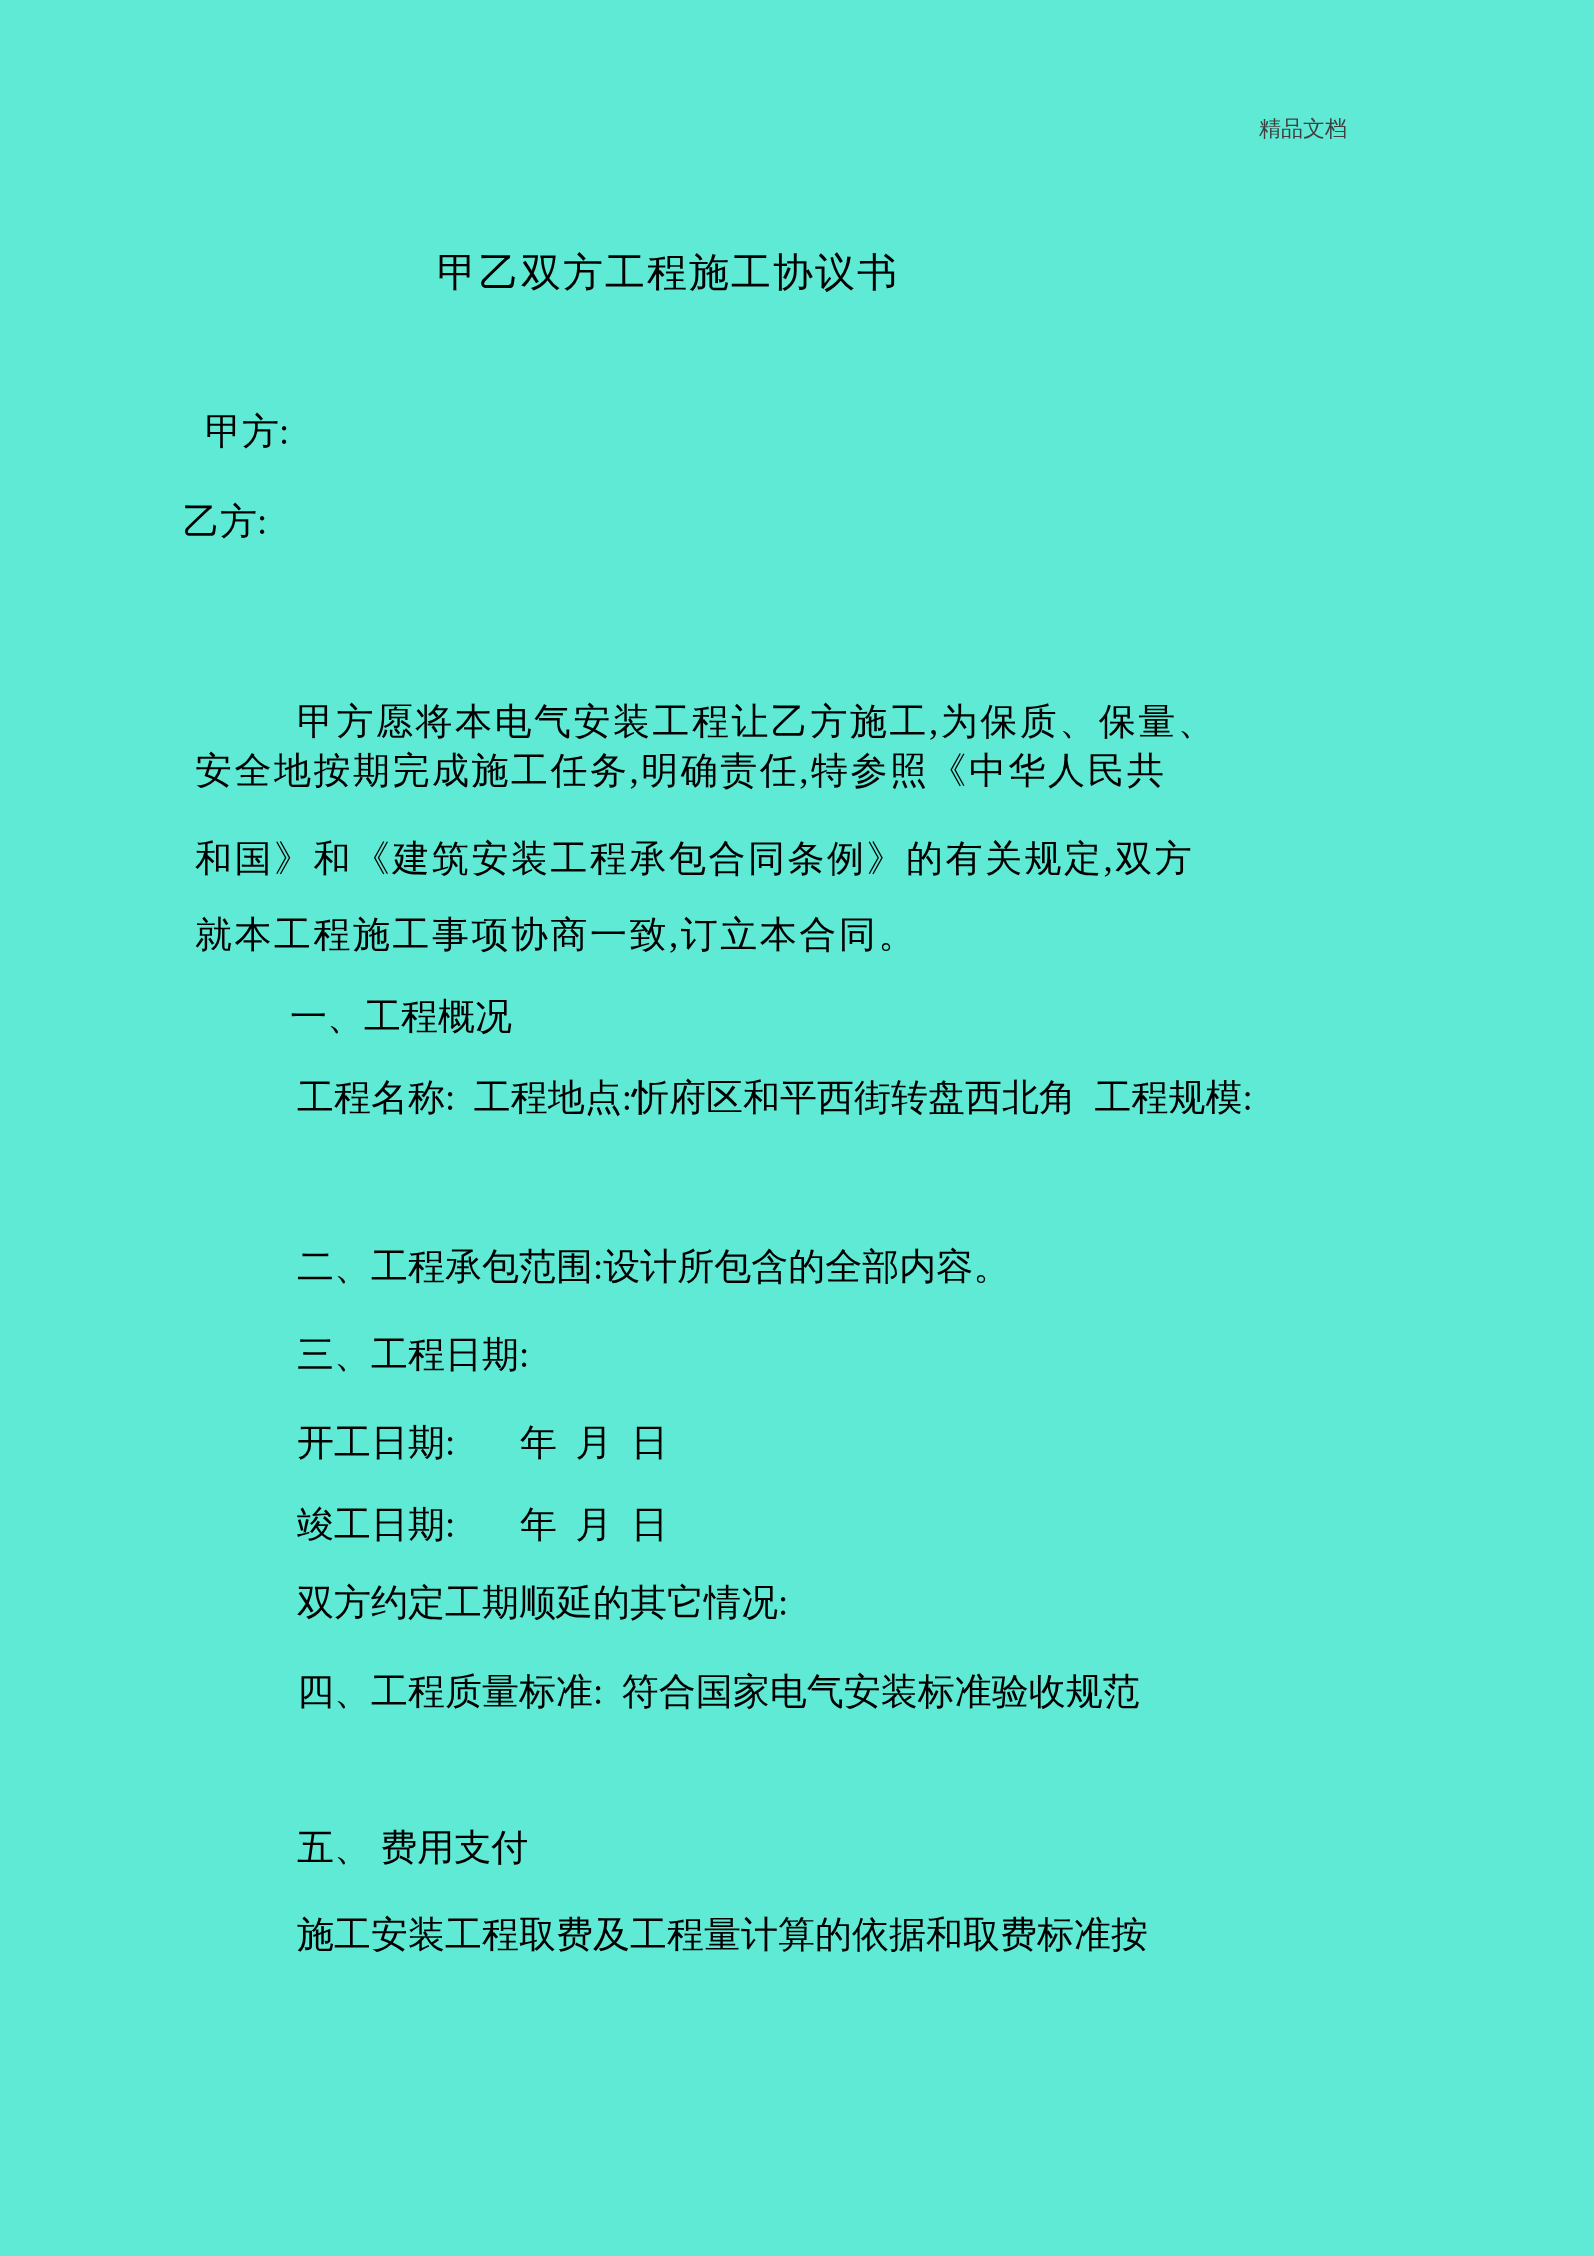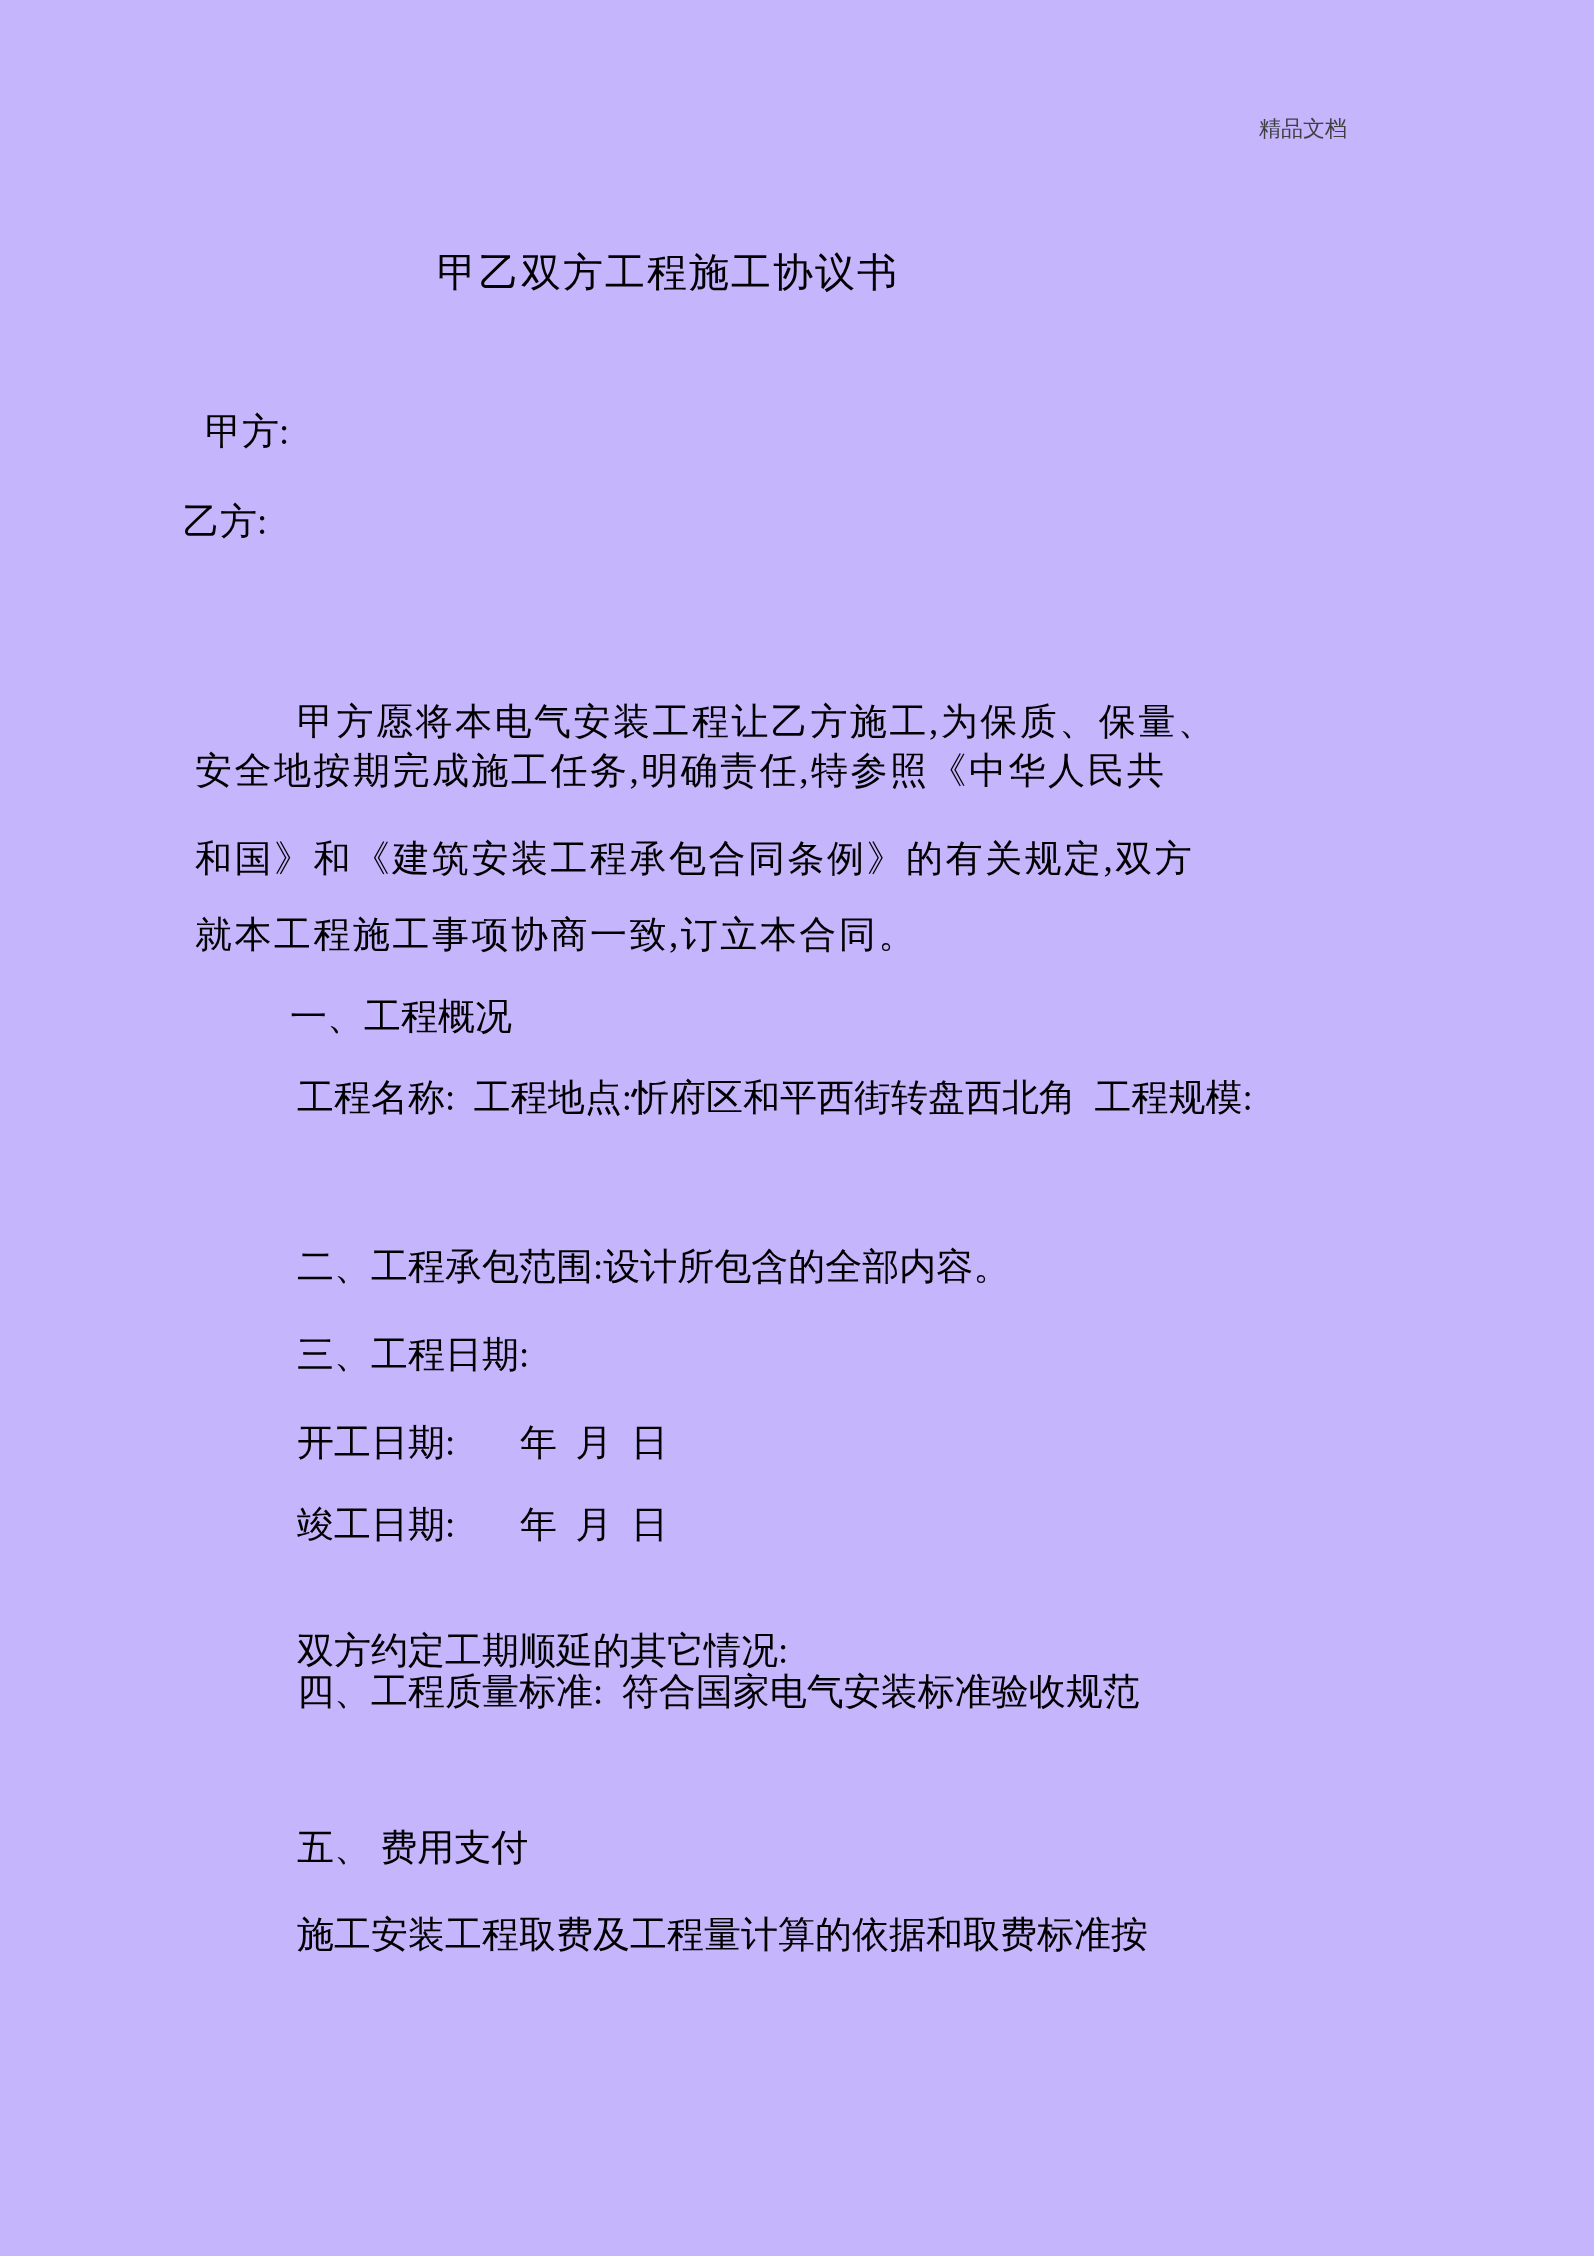--- a/index.html
+++ b/index.html
@@ -1,20 +1,20 @@
 <!DOCTYPE html>
 <html><head>
 <meta charset="utf-8">
 <style>
   html, body { margin: 0; padding: 0; background: #ffffff; }
   .page {
     position: relative;
     width: 1594px;
     height: 2256px;
-    background: #c4b5fd;
+    background: #5eead4;
     overflow: hidden;
     font-family: "Liberation Serif", "DejaVu Serif", serif;
     color: #000000;
   }
   .watermark {
     position: absolute;
     left: 1259px;
     top: 118px;
     font-size: 22px;
     line-height: 22px;
@@ -45,21 +45,21 @@
   .l2  { top: 703px;  left: 297px; font-family: Liberation Serif, serif; }
   .l3  { top: 752px;  left: 195px; }
   .l4  { top: 840px;  left: 195px; }
   .l5  { top: 916px;  left: 195px; }
   .l6  { top: 1001px; left: 290px; font-family: Liberation Mono, monospace; }
   .l7  { top: 1079px; left: 297px; }
   .l8  { top: 1248px; left: 297px; }
   .l9  { top: 1336px; left: 297px; }
   .l10 { top: 1424px; left: 297px; }
   .l11 { top: 1506px; left: 297px; }
-  .l12 { top: 1584px; left: 297px; margin-top: 48px; }
+  .l12 { top: 1584px; left: 297px; }
   .l13 { top: 1673px; left: 297px; }
   .l14 { top: 1829px; left: 297px; }
   .l15 { top: 1916px; left: 297px; }
 </style>
 </head>
 <body>
 
 <div class="page">
 
   <span class="watermark">精品文档</span>

